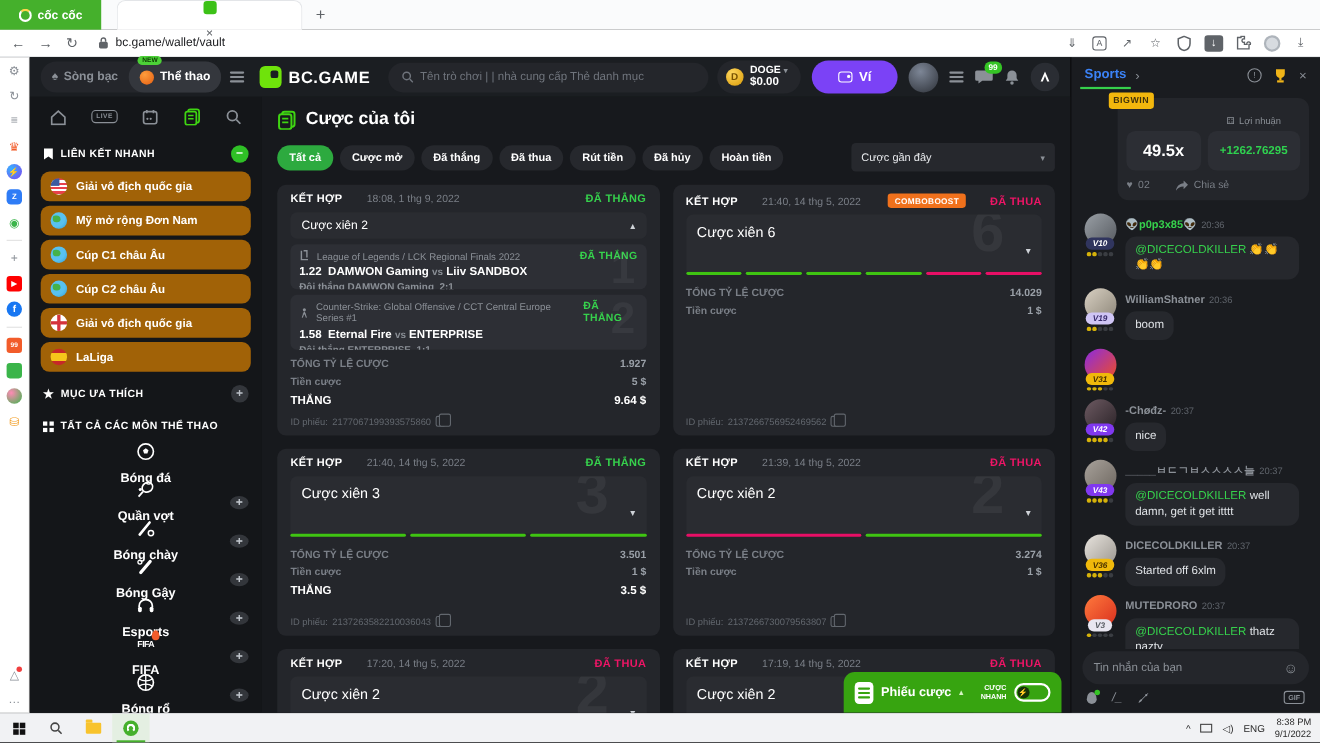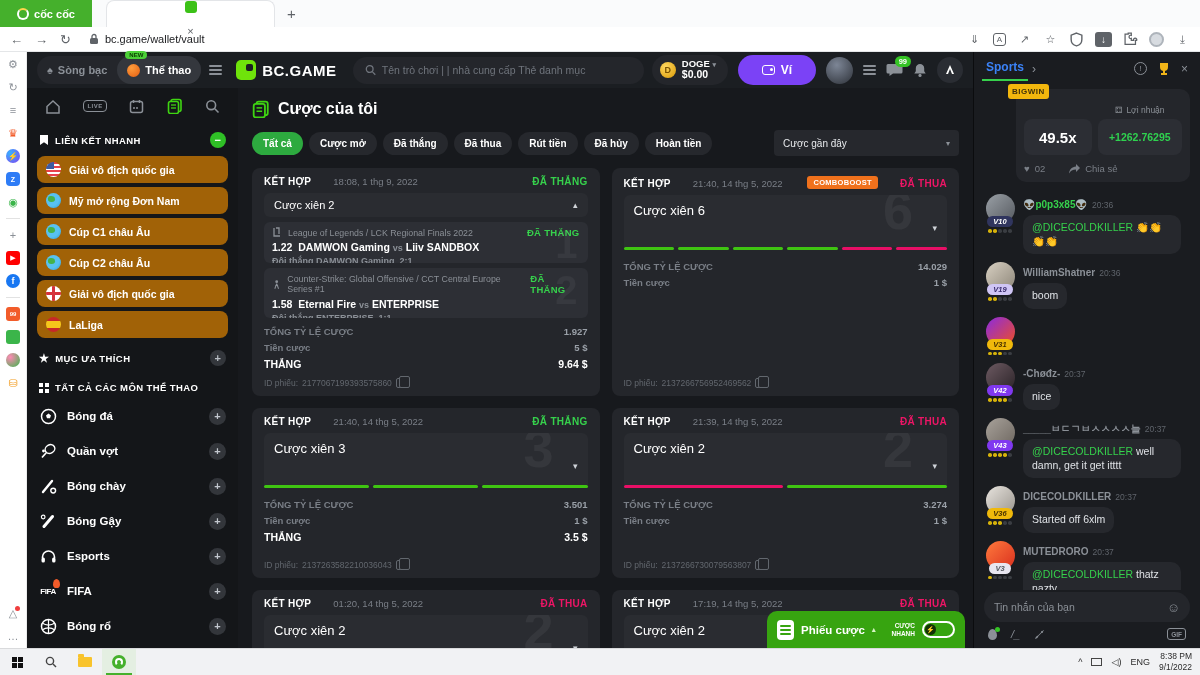--- a/index.html
+++ b/index.html
@@ -101,21 +101,21 @@
   .flag.us { background:repeating-linear-gradient(#e8414b 0 2px,#fff 2px 4px); }
   .flag.us::after { content:""; position:absolute; left:0; top:0; width:8px; height:7px; background:#3c5ba0; }
   .flag.globe { background:radial-gradient(circle at 35% 35%,#58c1f0 55%,#2e9bd6); }
   .flag.globe::after { content:""; position:absolute; left:2px; top:3px; width:7px; height:6px;
     background:#45b24a; border-radius:40% 60% 50% 50%; }
   .flag.en { background:#fff; }
   .flag.en::before { content:""; position:absolute; left:6px; top:0; width:3px; height:100%; background:#d5333c; }
   .flag.en::after { content:""; position:absolute; top:6px; left:0; height:3px; width:100%; background:#d5333c; }
   .flag.es { background:linear-gradient(#c62828 25%,#f6c61b 25% 75%,#c62828 75%); }
   .sportrow { height:30px; margin-bottom:5px; display:flex; align-items:center; gap:10px;
-    color:#fff; font-size:11.5px; font-weight:bold; padding:0 2px; }
+    color:#fff; font-size:11.5px; font-weight:bold; padding:0 2px;flex-direction:column; }
   .sporticon { width:18px; height:18px; display:flex; align-items:center; justify-content:center; flex:none; }
   .plus { margin-left:auto; width:17px; height:17px; border-radius:50%; background:#33363b;
     color:#c3c8cf; font-size:11px; display:flex; align-items:center; justify-content:center; }
 
   
   .main { flex:1; background:#17191d; position:relative; padding:8px 14px 0; overflow:hidden; min-width:0; }
   .pgtitle { display:flex; align-items:center; gap:8px; color:#fff; font-size:16px;
     font-weight:bold; padding:4px 0 8px; }
   .filters { display:flex; align-items:center; gap:6px; margin:4px 0 12px; }
   .pill { background:#26282d; color:#fff; font-size:10px; font-weight:bold; border-radius:13px;
@@ -730,21 +730,21 @@
             <div class="ticket">
               <span>ID phiếu:</span>
               <span>2137266730079563807</span>
               <span class="copyic"></span>
             </div>
           </div>
 
           <div class="card">
             <div class="chead">
               <span class="kh">KẾT HỢP</span>
-              <span class="ctime">01:20, 14 thg 5, 2022</span>
+              <span class="ctime">17:20, 14 thg 5, 2022</span>
               <span class="cstat" style="color: rgb(238, 21, 102);">ĐÃ THUA</span>
             </div>
             <div class="tstrip tall">
               <span>Cược xiên 2</span>
               <span class="wm">2</span>
               <span class="caret" style="top:28px;">▾</span>
             </div>
 
           </div>
 

